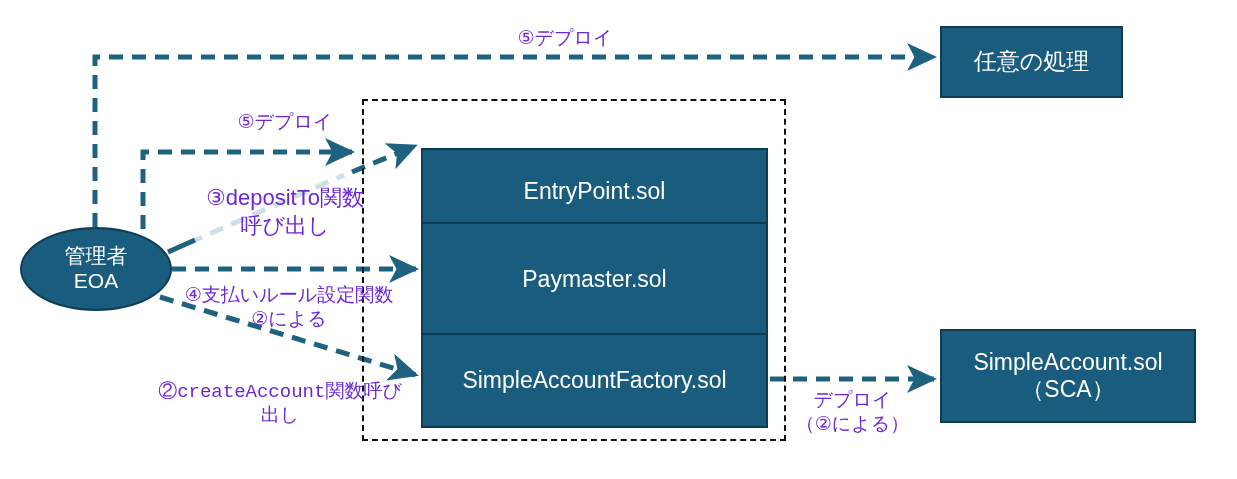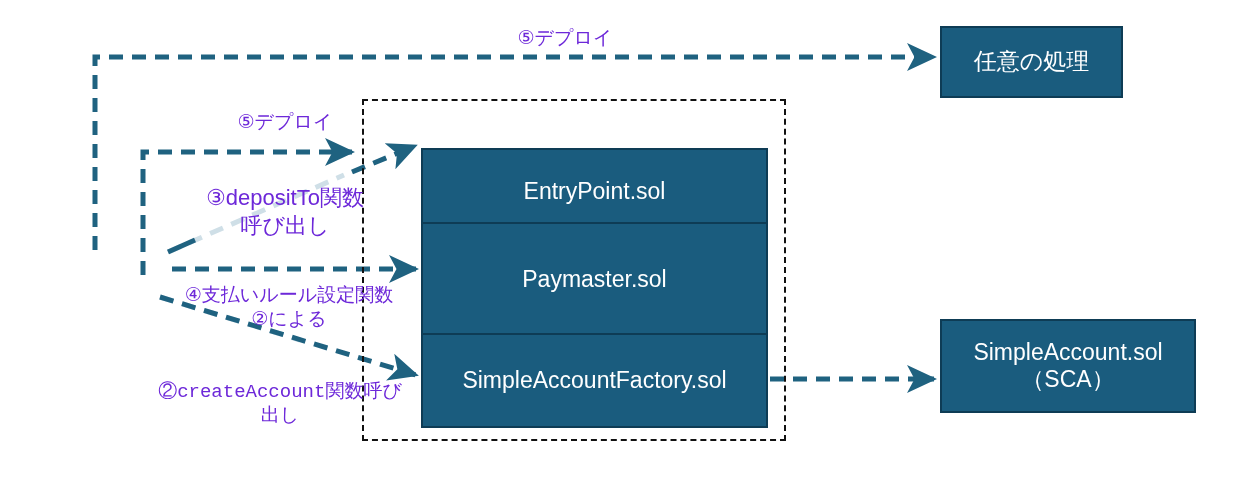--- a/index.html
+++ b/index.html
@@ -81,39 +81,43 @@
     <path d="M172,269 L416,269" fill="none" stroke="#1f6280" stroke-width="5" stroke-dasharray="14,9" marker-end="url(#arrowhead)"></path>
 
     <path d="M160,297 L300,340" fill="none" stroke="#cfdfe7" stroke-width="5" stroke-dasharray="14,9"></path>
     <path d="M160,297 L416,375" fill="none" stroke="#1f6280" stroke-width="5" stroke-dasharray="14,9" marker-end="url(#arrowhead)"></path>
 
     <path d="M770,379 L934,379" fill="none" stroke="#1f6280" stroke-width="5" stroke-dasharray="14,9" marker-end="url(#arrowhead)"></path>
   </svg>
 
   <div class="container-box" style="left:362px; top:99px; width:424px; height:342px;"></div>
 
+  <div class="node ellipse" style="left:20px; top:227px; width:152px; height:84px; font-size:21px;">管理者
+EOA</div>
 
   <div class="node" style="left:421px; top:111px; width:347px; height:88px; font-size:23px;margin-top:37px;">EntryPoint.sol</div>
 
   <div class="node" style="left:421px; top:222px; width:347px; height:115px; font-size:23px;">Paymaster.sol</div>
 
   <div class="node" style="left:421px; top:333px; width:347px; height:95px; font-size:23px;">SimpleAccountFactory.sol</div>
 
   <div class="node" style="left:940px; top:26px; width:183px; height:72px; font-size:23px;">任意の処理</div>
 
-  <div class="node" style="left:940px; top:319px; width:256px; height:94px; font-size:23px;">SimpleAccount.sol
+  <div class="node" style="left:940px; top:329px; width:256px; height:94px; font-size:23px;">SimpleAccount.sol
 （SCA）</div>
 
   <div class="label" style="left:465px; top:26px; width:200px; font-size:19px;">⑤デプロイ</div>
 
   <div class="label" style="left:185px; top:110px; width:200px; font-size:19px;">⑤デプロイ</div>
 
   <div class="label" style="left:185px; top:184px; width:200px; font-size:22px;">③depositTo関数
 呼び出し</div>
 
   <div class="label" style="left:158px; top:283px; width:262px; font-size:19px;">④支払いルール設定関数
 ②による</div>
 
   <div class="label" style="left:145px; top:381px; width:270px; font-size:19px;font-family:Liberation Mono, monospace;">②createAccount関数呼び
 出し</div>
 
+  <div class="label" style="left:775px; top:388px; width:155px; font-size:19px;">デプロイ
+（②による）</div>
 
 </div>
 
 </body></html>

